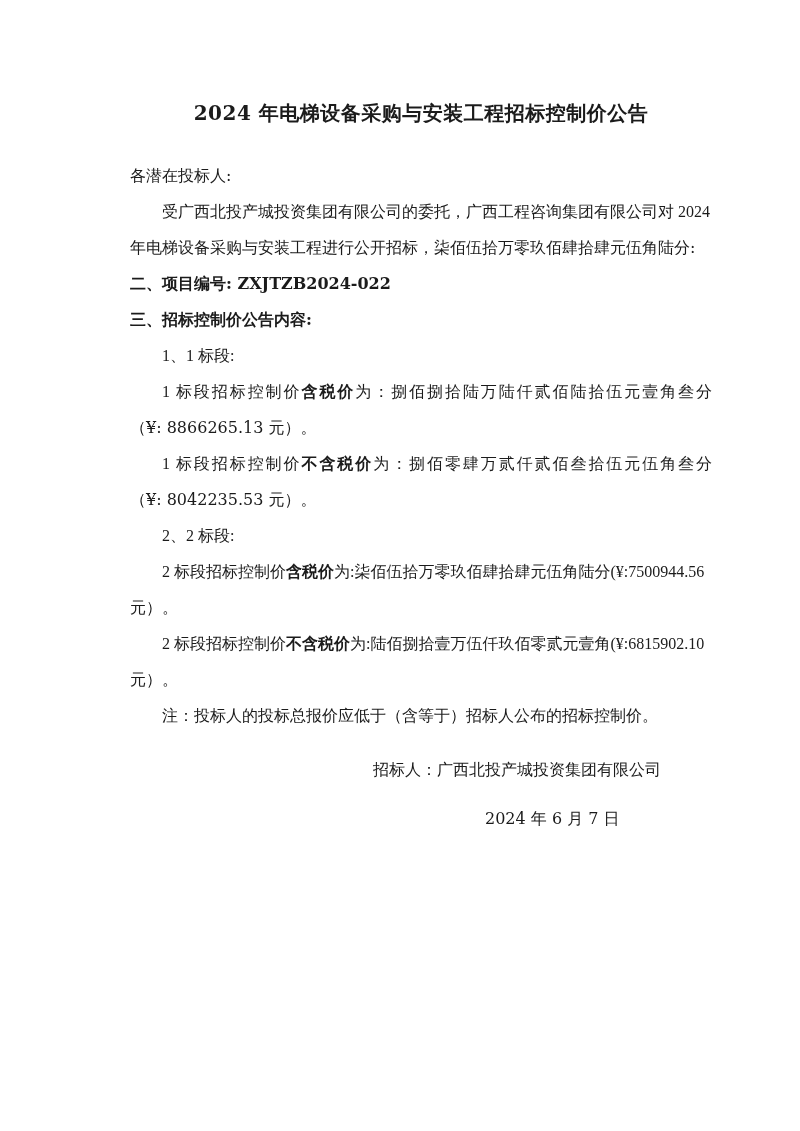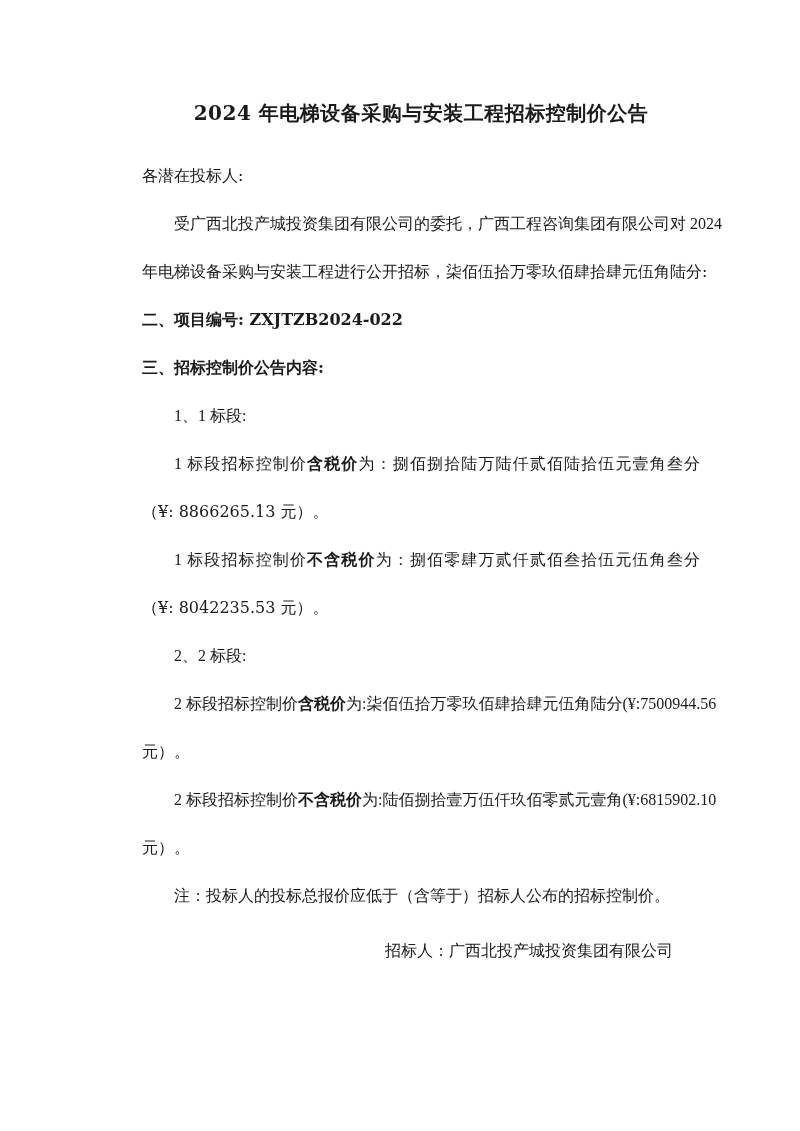--- a/index.html
+++ b/index.html
@@ -22,21 +22,21 @@
   }
   .title {
     margin: 98px 0 32px 0;
     font-size: 20px;
     font-weight: bold;
     line-height: 30px;
     text-align: center;
     letter-spacing: 0.5px;
   }
   .line {
-    margin: 16px;
+    margin: 4px;
     font-size: 16px;
     line-height: 32px;
     white-space: nowrap;
   }
   .indent { text-indent: 32px; font-family: Liberation Serif, serif; }
   .bold { font-weight: bold; }
   .stretch {
     white-space: normal;
     text-align: justify;
     text-align-last: justify;
@@ -78,16 +78,17 @@
     <p class="line indent"><span>2 标段招标控制价</span><span class="bseg">含税价</span><span>为:柒佰伍拾万零玖佰肆拾肆元伍角陆分(¥:7500944.56</span></p>
     <p class="line">元）。</p>
 
     <p class="line indent"><span>2 标段招标控制价</span><span class="bseg">不含税价</span><span>为:陆佰捌拾壹万伍仟玖佰零贰元壹角(¥:6815902.10</span></p>
     <p class="line">元）。</p>
 
     <p class="line indent">注：投标人的投标总报价应低于（含等于）招标人公布的招标控制价。</p>
 
     <div class="sig">
       <p class="line sig-entity">招标人：广西北投产城投资集团有限公司</p>
+      <p class="line sig-date">2024 年 6 月 7 日</p>
     </div>
 
   </div>
 </div>
 
 </body></html>

